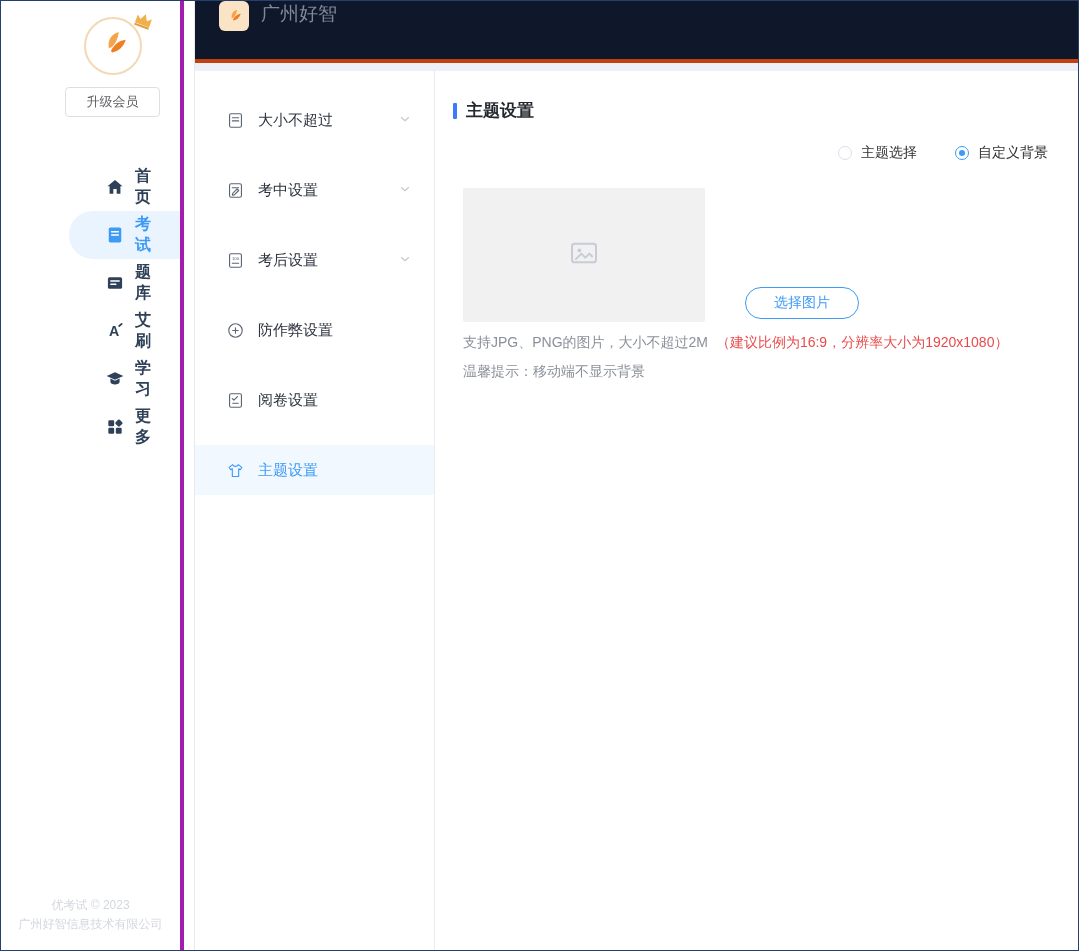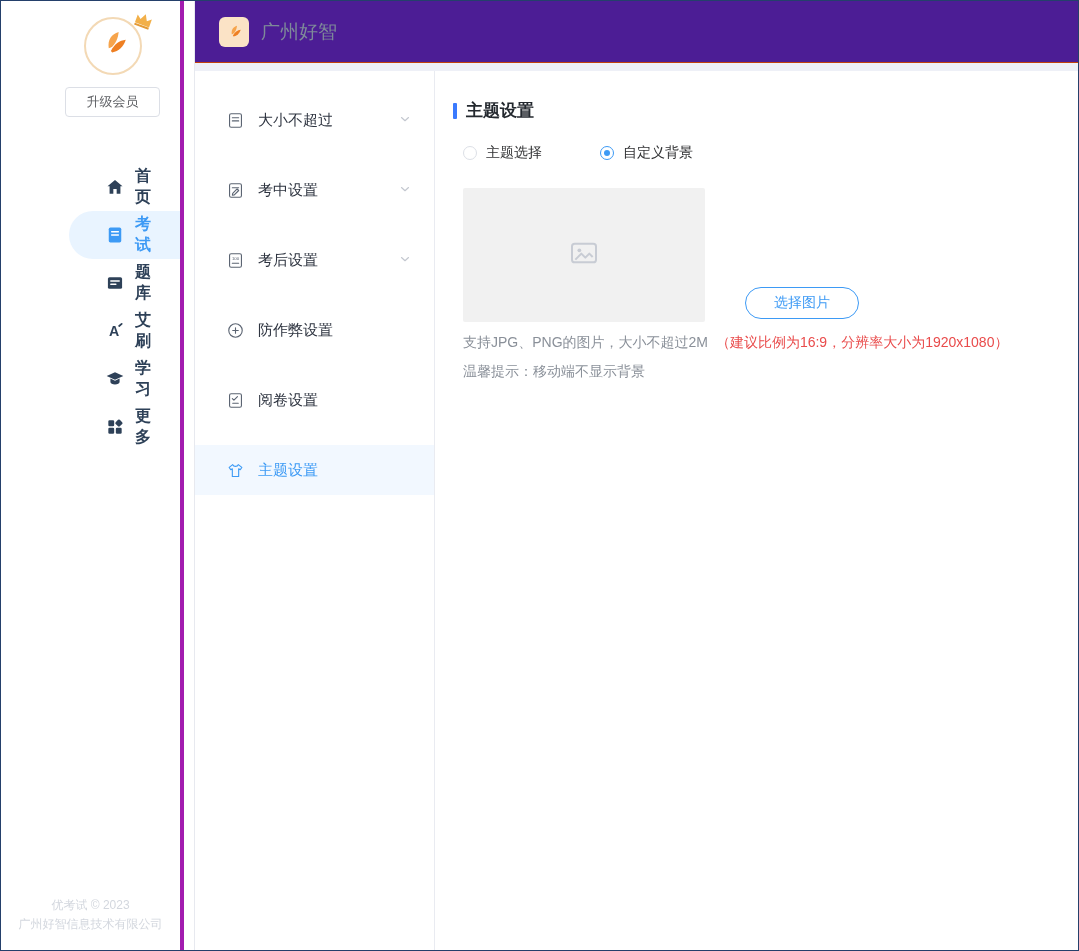--- a/index.html
+++ b/index.html
@@ -52,22 +52,22 @@
   .nav-item.active { background: #e9f4ff; }
   .nav-item.active .nav-label { color: #3d9af5; }
   .sidebar-footer {
     position: absolute; bottom: 16px; left: 0; right: 0;
     text-align: center; color: #d3d7de; font-size: 12px; line-height: 19px;
   }
   .gap-col { width: 10px; background: #fff; flex: none; }
   
   .right { flex: 1; border-left: 1px solid #e7e9ef; display: flex; flex-direction: column; min-width: 0; }
   .topbar {
-    height: 62px; background: #4c1d95; border-bottom: 1px solid #c2410c;
-    display: flex; align-items: center; padding-left: 24px; flex: none;
+    height: 62px; background: #0f172a; border-bottom: 4px solid #c2410c;
+    display: flex; padding-left: 24px; flex: none;
   }
   .brand-box {
     width: 30px; height: 30px; border-radius: 6px; background: #fbe3c6;
     display: flex; align-items: center; justify-content: center;
   }
   .brand-title { margin-left: 12px; font-size: 19px; color: #7e8a99; }
   .band { height: 8px; background: #eef0f7; flex: none; }
   .content-row { flex: 1; display: flex; min-height: 0; }
   
   .submenu {
@@ -84,21 +84,21 @@
   .submenu-item .sm-icon { width: 20px; height: 20px; margin-right: 13px; display: flex; align-items: center; justify-content: center; }
   .submenu-item .sm-label { flex: 1; }
   .submenu-item.active { background: #f2f8ff; color: #3d9af5; }
   .sm-stroke { stroke: #5b6472; stroke-width: 1.4; fill: none; stroke-linecap: round; stroke-linejoin: round; }
   .submenu-item.active .sm-stroke { stroke: #3d9af5; }
   
   .main { flex: 1; padding: 28px 30px 0 18px; background: #fff; min-width: 0; }
   .page-title-row { display: flex; align-items: center; }
   .title-bar { width: 4px; height: 16px; background: #3a7afe; border-radius: 1px; flex: none; }
   .page-title { margin-left: 9px; font-size: 17px; font-weight: 700; color: #24292f; }
-  .radio-row { margin-top: 22px; display: flex; align-items: center; gap: 58px; padding-left: 10px; }
+  .radio-row { margin-top: 22px; display: flex; align-items: center; gap: 38px; padding-left: 10px; justify-content: flex-end; }
   .radio { display: flex; align-items: center; gap: 9px; cursor: pointer; font-size: 14px; color: #303133; }
   .radio-dot { width: 14px; height: 14px; border-radius: 50%; flex: none; position: relative; }
   .radio-dot.off { border: 1px solid #dcdfe6; background: #fff; }
   .radio-dot.on { border: 1px solid #3d9af5; background: #fff; }
   .radio-dot.on::after {
     content: ""; position: absolute; left: 3px; top: 3px;
     width: 6px; height: 6px; border-radius: 50%; background: #3d9af5;
   }
   .upload-row { margin-top: 26px; display: flex; align-items: flex-end; padding-left: 10px; }
   .placeholder {

